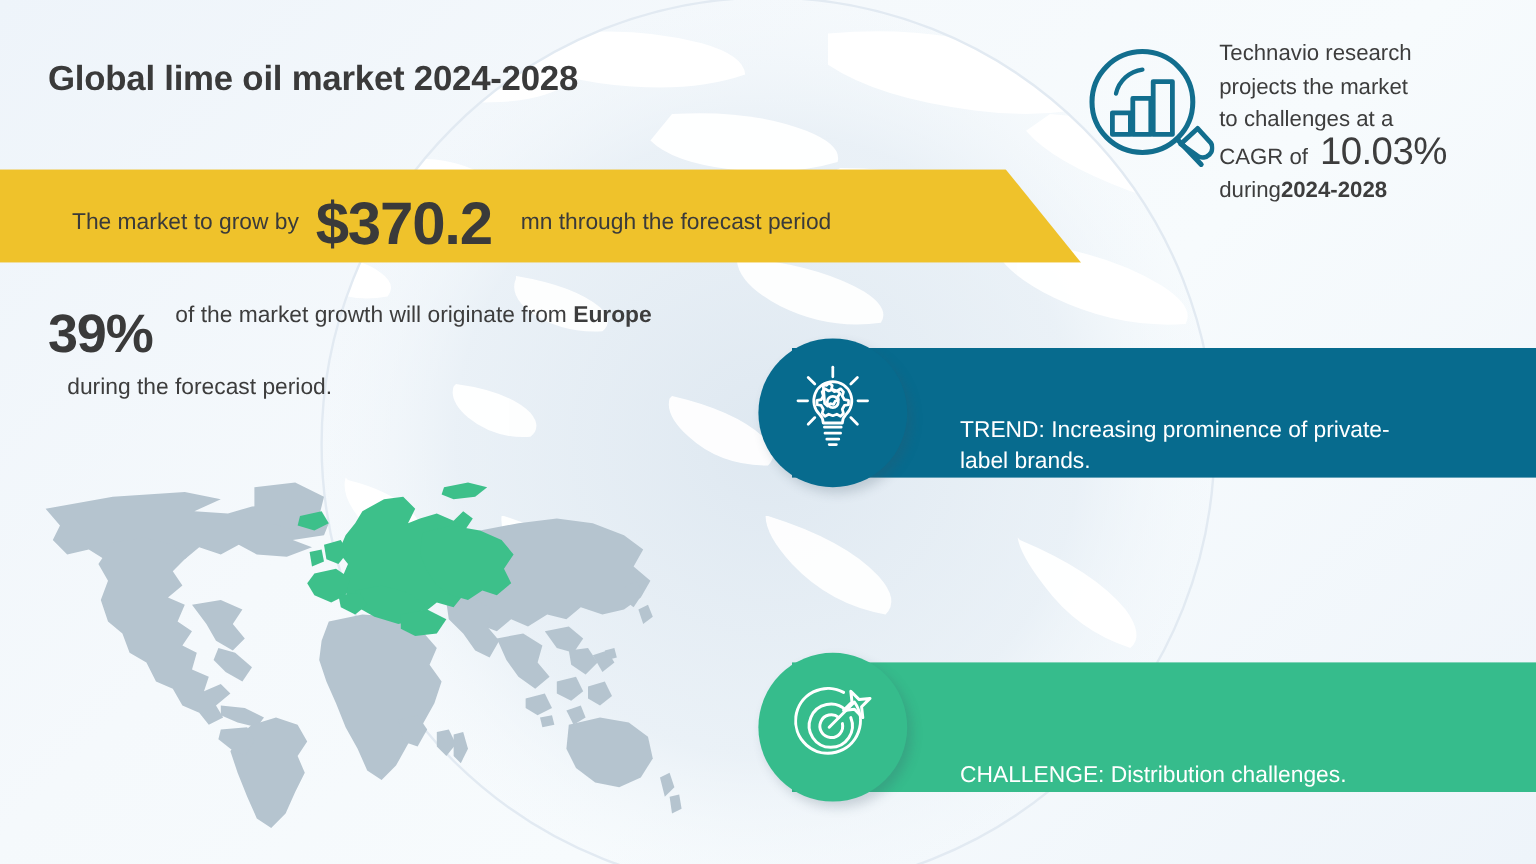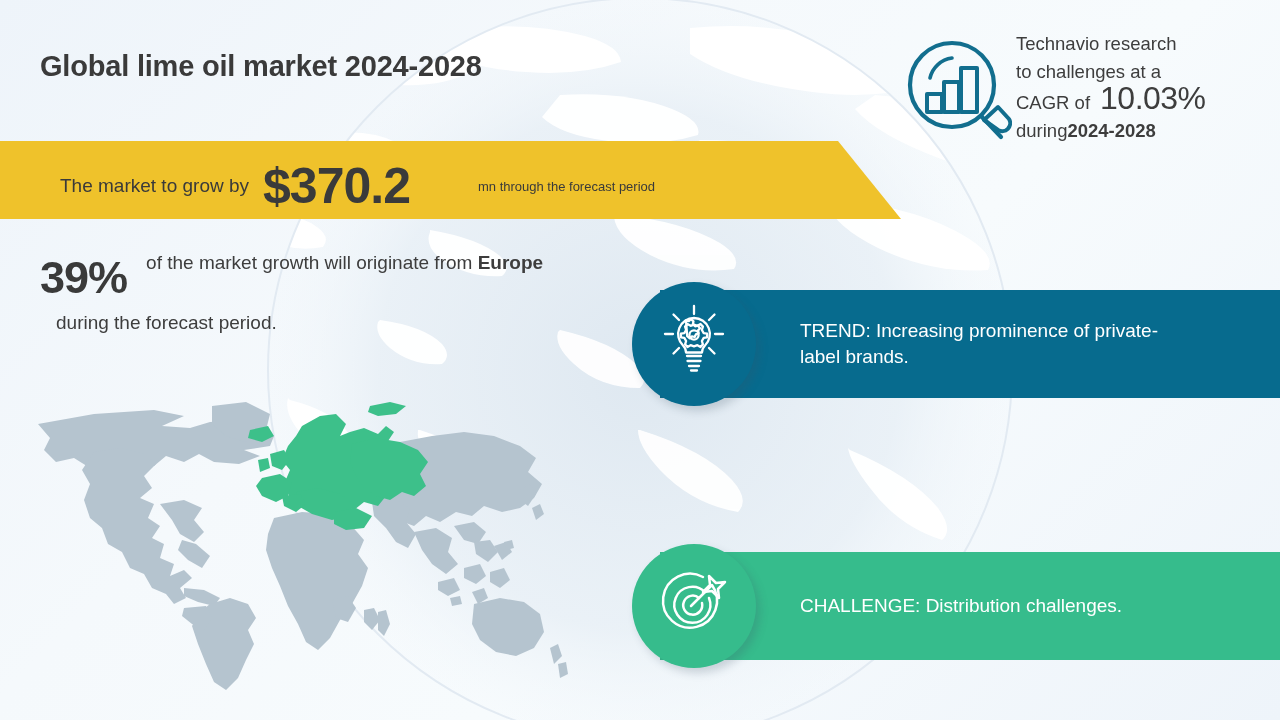--- a/index.html
+++ b/index.html
@@ -65,22 +65,22 @@
     font-size: 19px;
     margin-left: 60px;
   }
   .banner-big {
     font-size: 50px;
     font-weight: bold;
     margin-left: 14px;
     letter-spacing: -1px;
   }
   .banner-post {
-    font-size: 13px;
-    margin-left: 68px;
+    font-size: 19px;
+    margin-left: 24px;
   }
 
   
   .cagr-block {
     position: absolute;
     left: 1016px;
     top: 30px;
     width: 250px;
     color: #3d3d3d;
     font-size: 18.5px;
@@ -151,21 +151,21 @@
     height: 300px;
   }
 
   
   .card {
     position: absolute;
     left: 660px;
     width: 620px;
     height: 108px;
     display: flex;
-    align-items: center;
+    align-items: flex-end;
   }
   .card-1 { top: 290px; background: #076b8e; }
   .card-2 { top: 420px; background: #3f93c9; }
   .card-3 { top: 552px; background: #36bc8c; }
 
   .card-badge {
     position: absolute;
     left: -28px;
     top: -8px;
     width: 124px;
@@ -253,20 +253,21 @@
       <g fill="none" stroke="#126e8e" stroke-width="4" stroke-linejoin="round">
         <rect x="27" y="56" width="15" height="18"></rect>
         <rect x="44" y="44" width="15" height="30"></rect>
         <rect x="61" y="30" width="16" height="44"></rect>
       </g>
     </svg>
   </div>
 
   <div class="cagr-block">
     <div class="cagr-line">Technavio research</div>
+    <div class="cagr-line">projects the market</div>
     <div class="cagr-line">to challenges at a</div>
     <div class="cagr-inline">
       <span>CAGR of</span>
       <span class="cagr-value">10.03%</span>
     </div>
     <div class="cagr-inline">
       <span>during</span>
       <span class="cagr-period">2024-2028</span>
     </div>
   </div>

